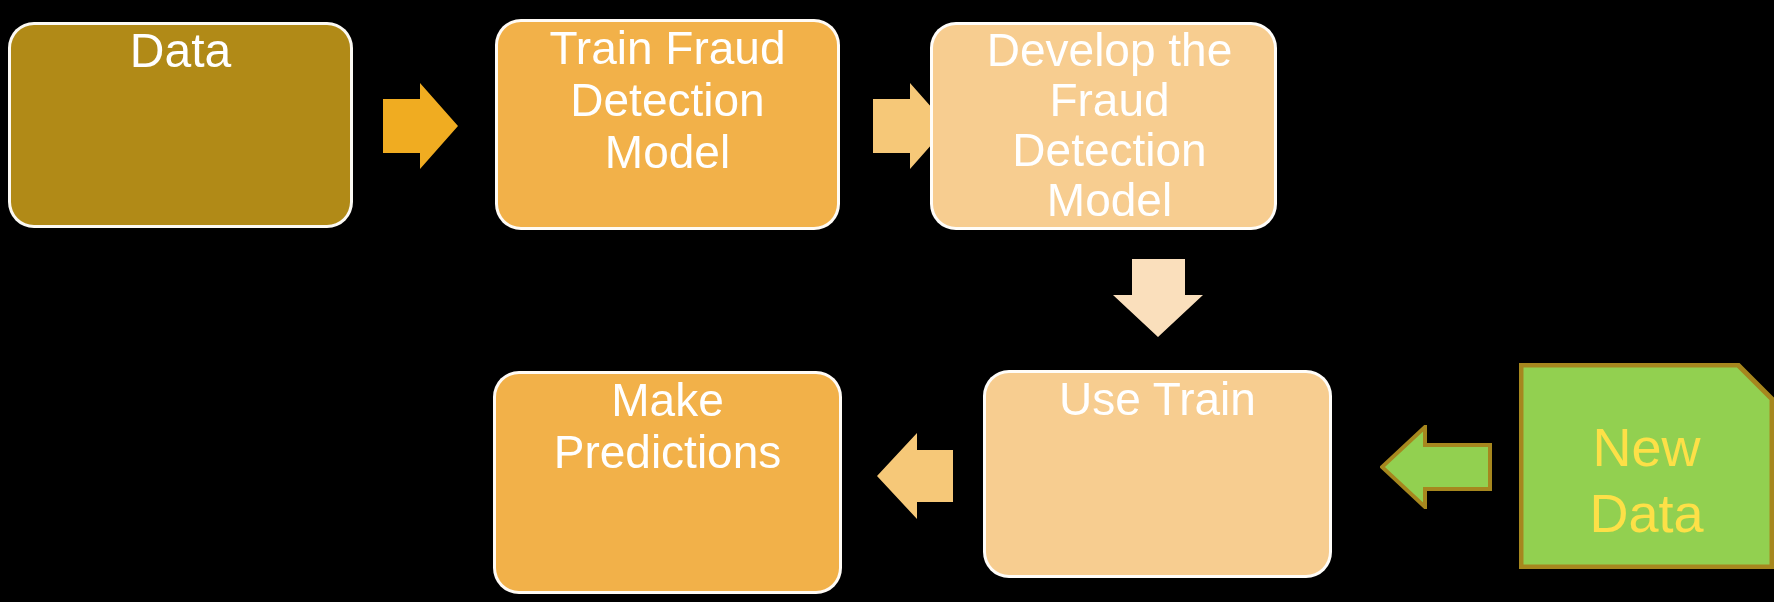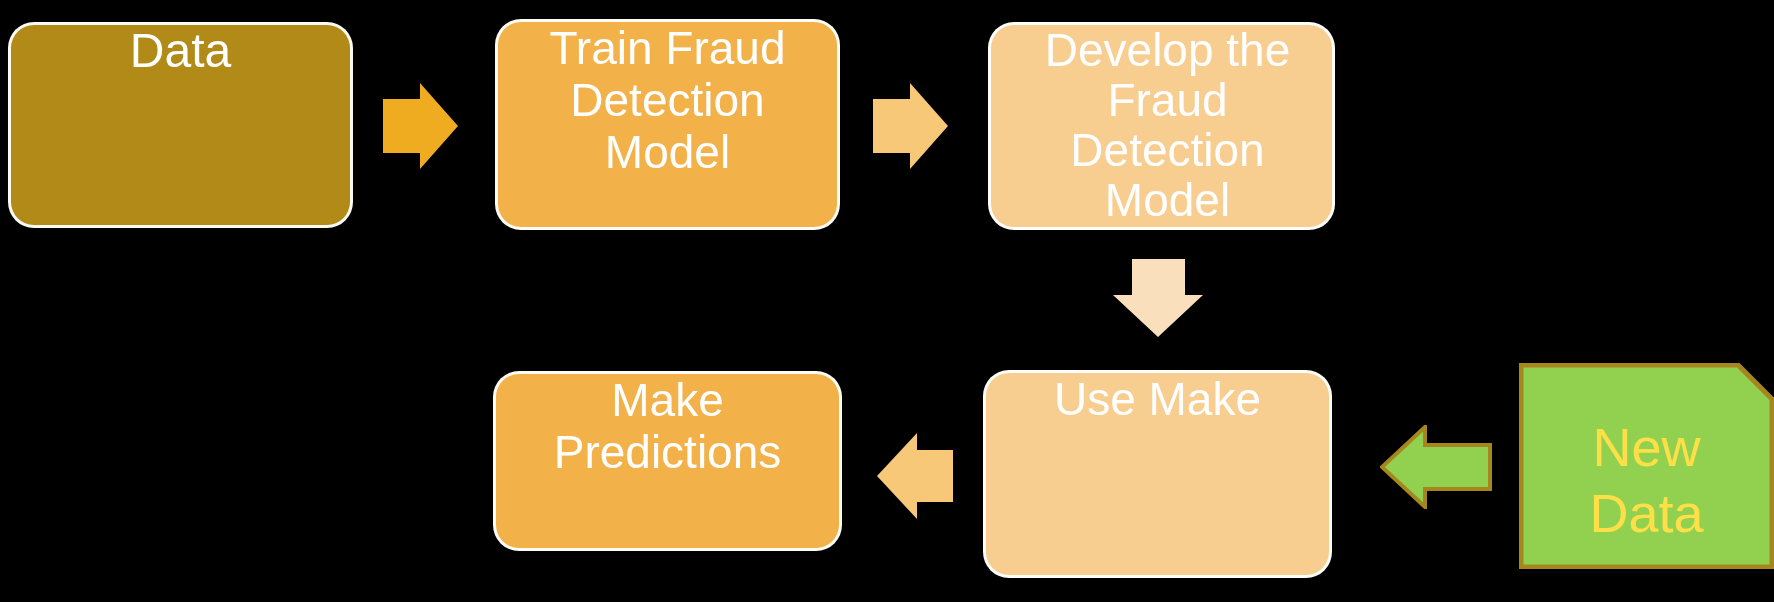--- a/index.html
+++ b/index.html
@@ -18,23 +18,23 @@
     text-align:center;
     color:#fff;
     border:3px solid rgba(255,255,255,0.95);
     border-radius:26px;
     font-size:46px;
     line-height:52px;
   }
   .box .label{white-space:pre-line;}
   #box-data   {left:8px;   top:22px;  width:345px; height:206px; font-size:48px;}
   #box-train  {left:495px; top:19px;  width:345px; height:211px;}
-  #box-develop{left:988px; top:22px;  width:347px; height:208px; line-height:50px;padding-left:12px;}
+  #box-develop{left:930px; top:22px;  width:347px; height:208px; line-height:50px;padding-left:12px;}
   #box-use    {left:983px; top:370px; width:349px; height:208px;}
-  #box-make   {left:493px; top:371px; width:349px; height:180px;}
+  #box-make   {left:493px; top:371px; width:349px; height:223px;}
 
   .arrow{position:absolute;}
   #arrow-data-to-train   {left:383px; top:83px;}
   #arrow-train-to-develop{left:873px; top:83px;}
   #arrow-develop-to-use  {left:1113px;top:259px;}
   #arrow-use-to-make     {left:877px; top:433px;}
   #arrow-newdata-to-use  {left:1380px;top:425px;}
 
   #box-newdata{
     position:absolute;
@@ -86,21 +86,21 @@
 Model</span>
   </div>
 
   <div class="arrow" id="arrow-develop-to-use">
     <svg width="90" height="78" viewBox="0 0 90 78">
       <polygon points="19,0 72,0 72,36 90,36 45,78 0,36 19,36" fill="#FADFBC"></polygon>
     </svg>
   </div>
 
   <div class="box" id="box-use" style="background-color: rgb(247, 205, 144);">
-    <span class="label">Use Make</span>
+    <span class="label">Use Train</span>
   </div>
 
   <div class="arrow" id="arrow-use-to-make">
     <svg width="76" height="86" viewBox="0 0 76 86">
       <polygon points="76,17 40,17 40,0 0,43 40,86 40,69 76,69" fill="#F6C878"></polygon>
     </svg>
   </div>
 
   <div class="box" id="box-make" style="background-color: rgb(242, 177, 73);">
     <span class="label">Make

